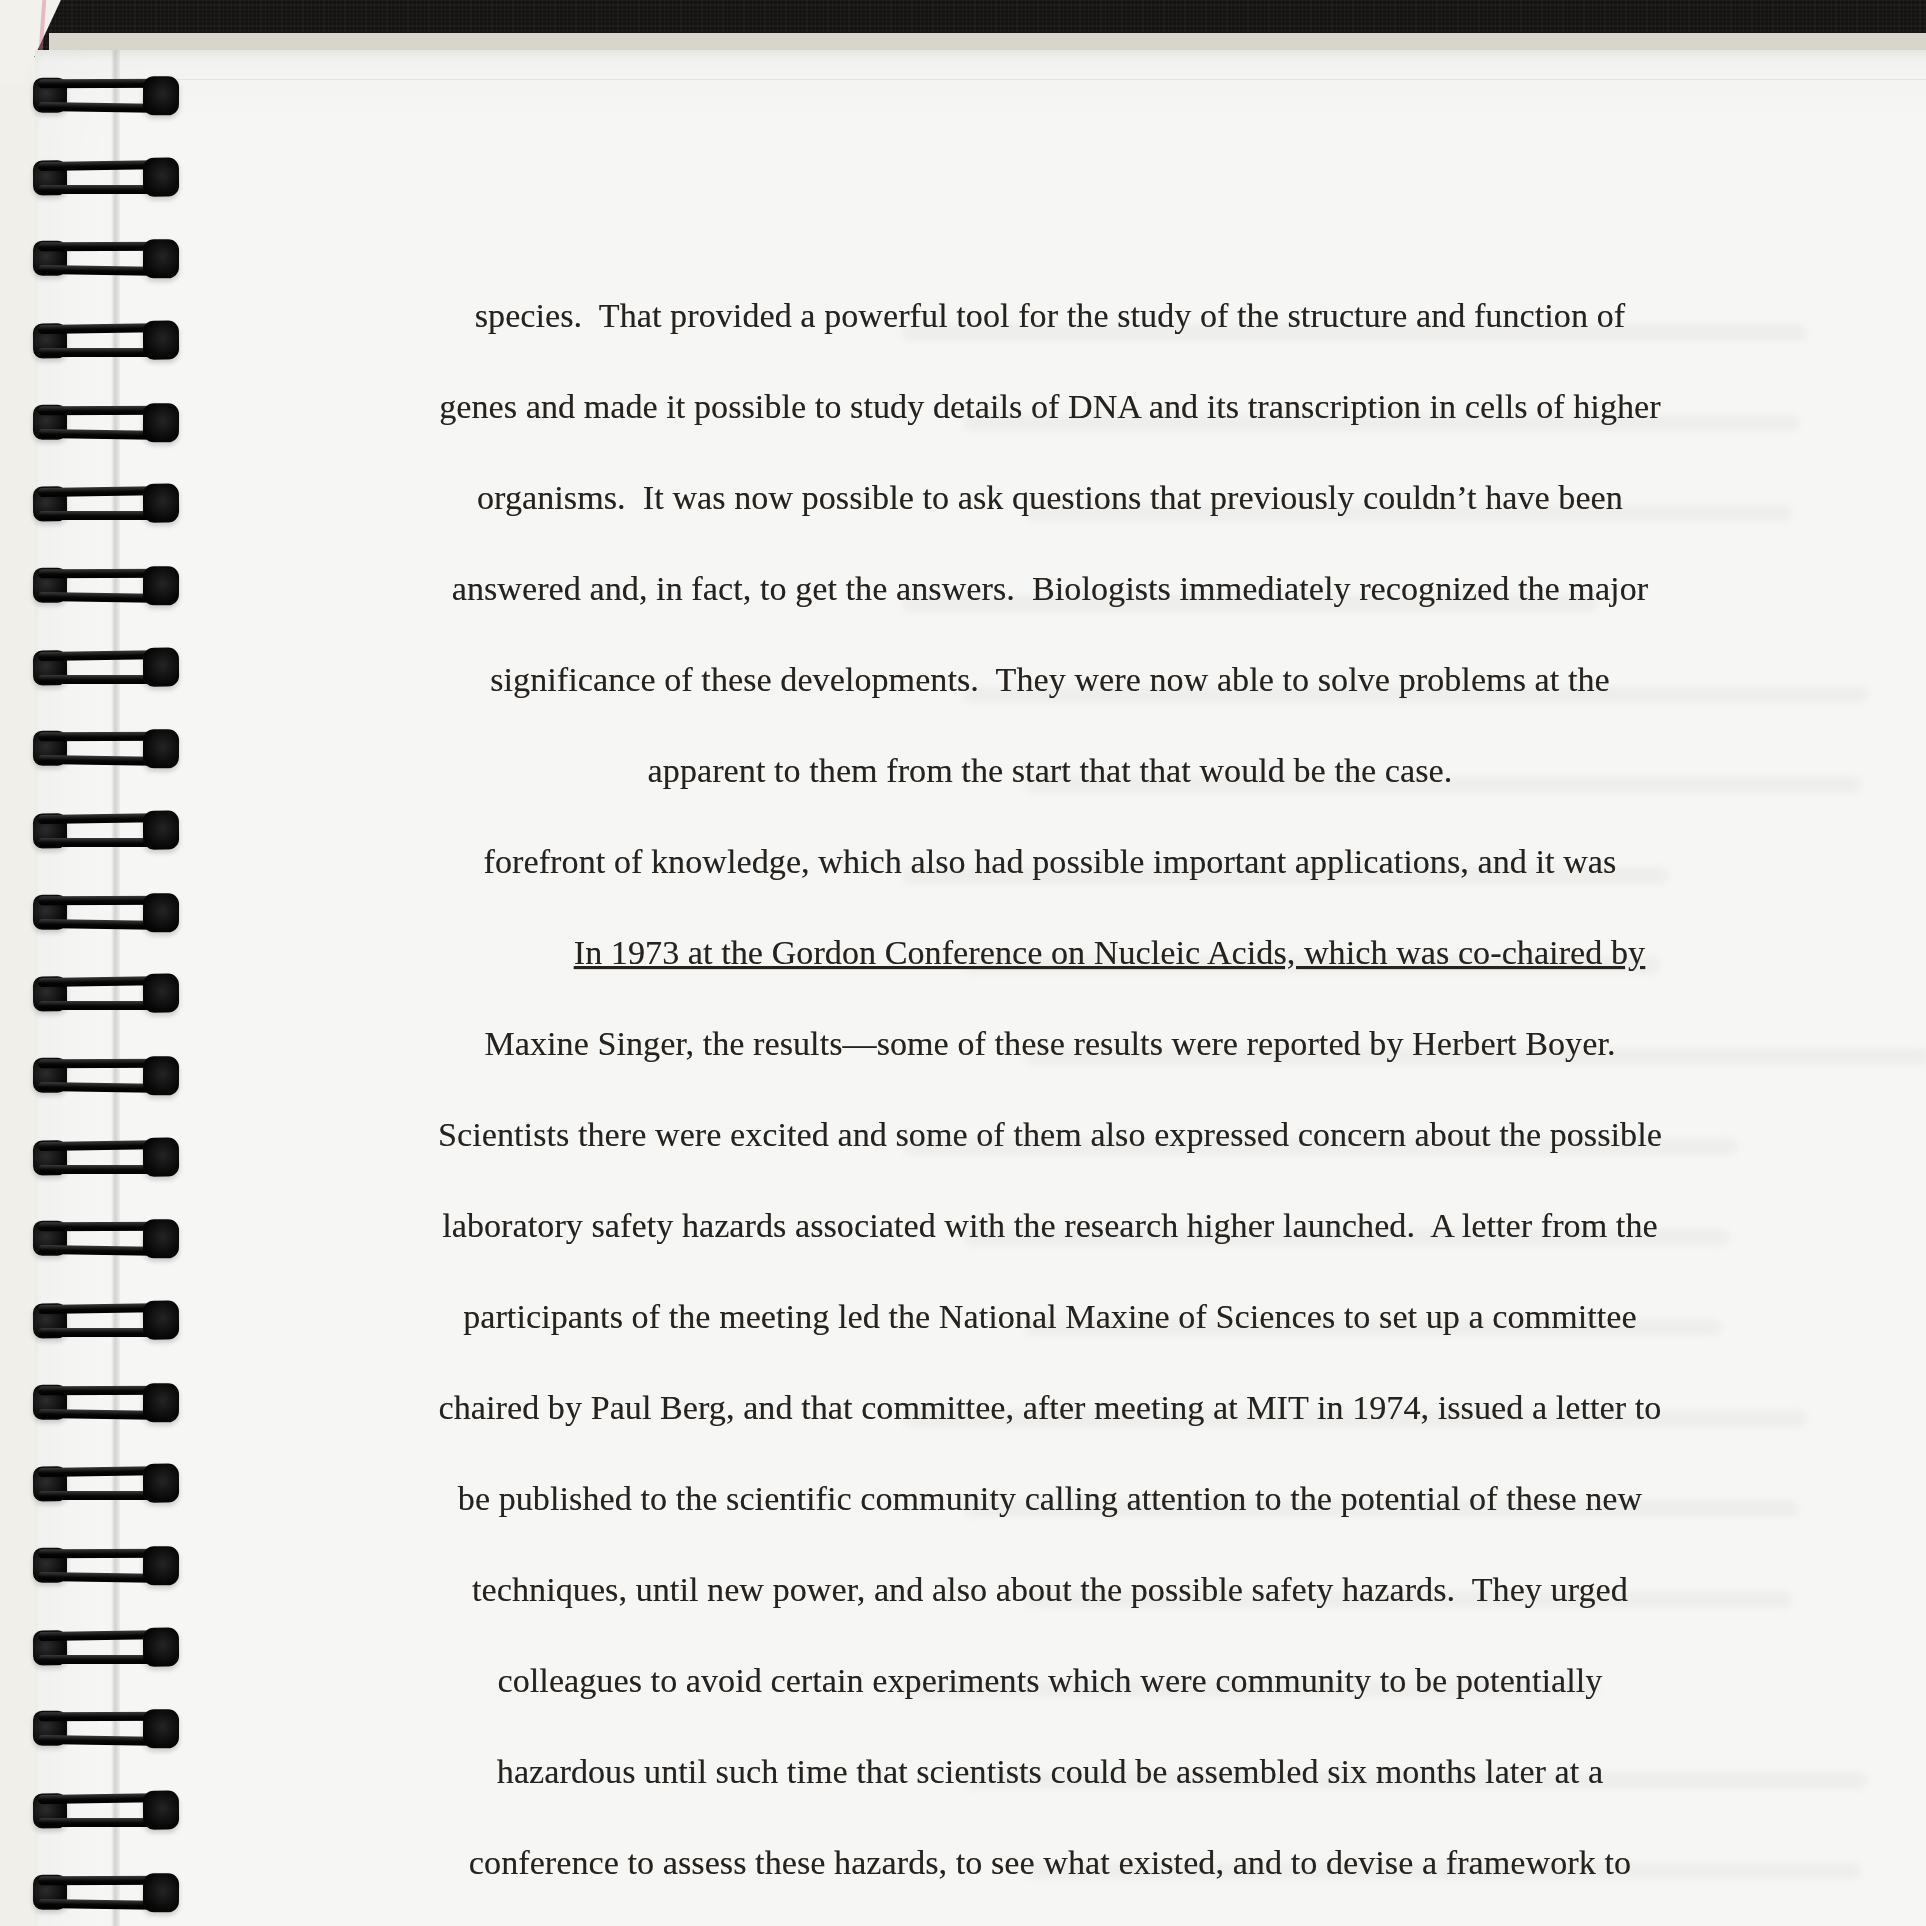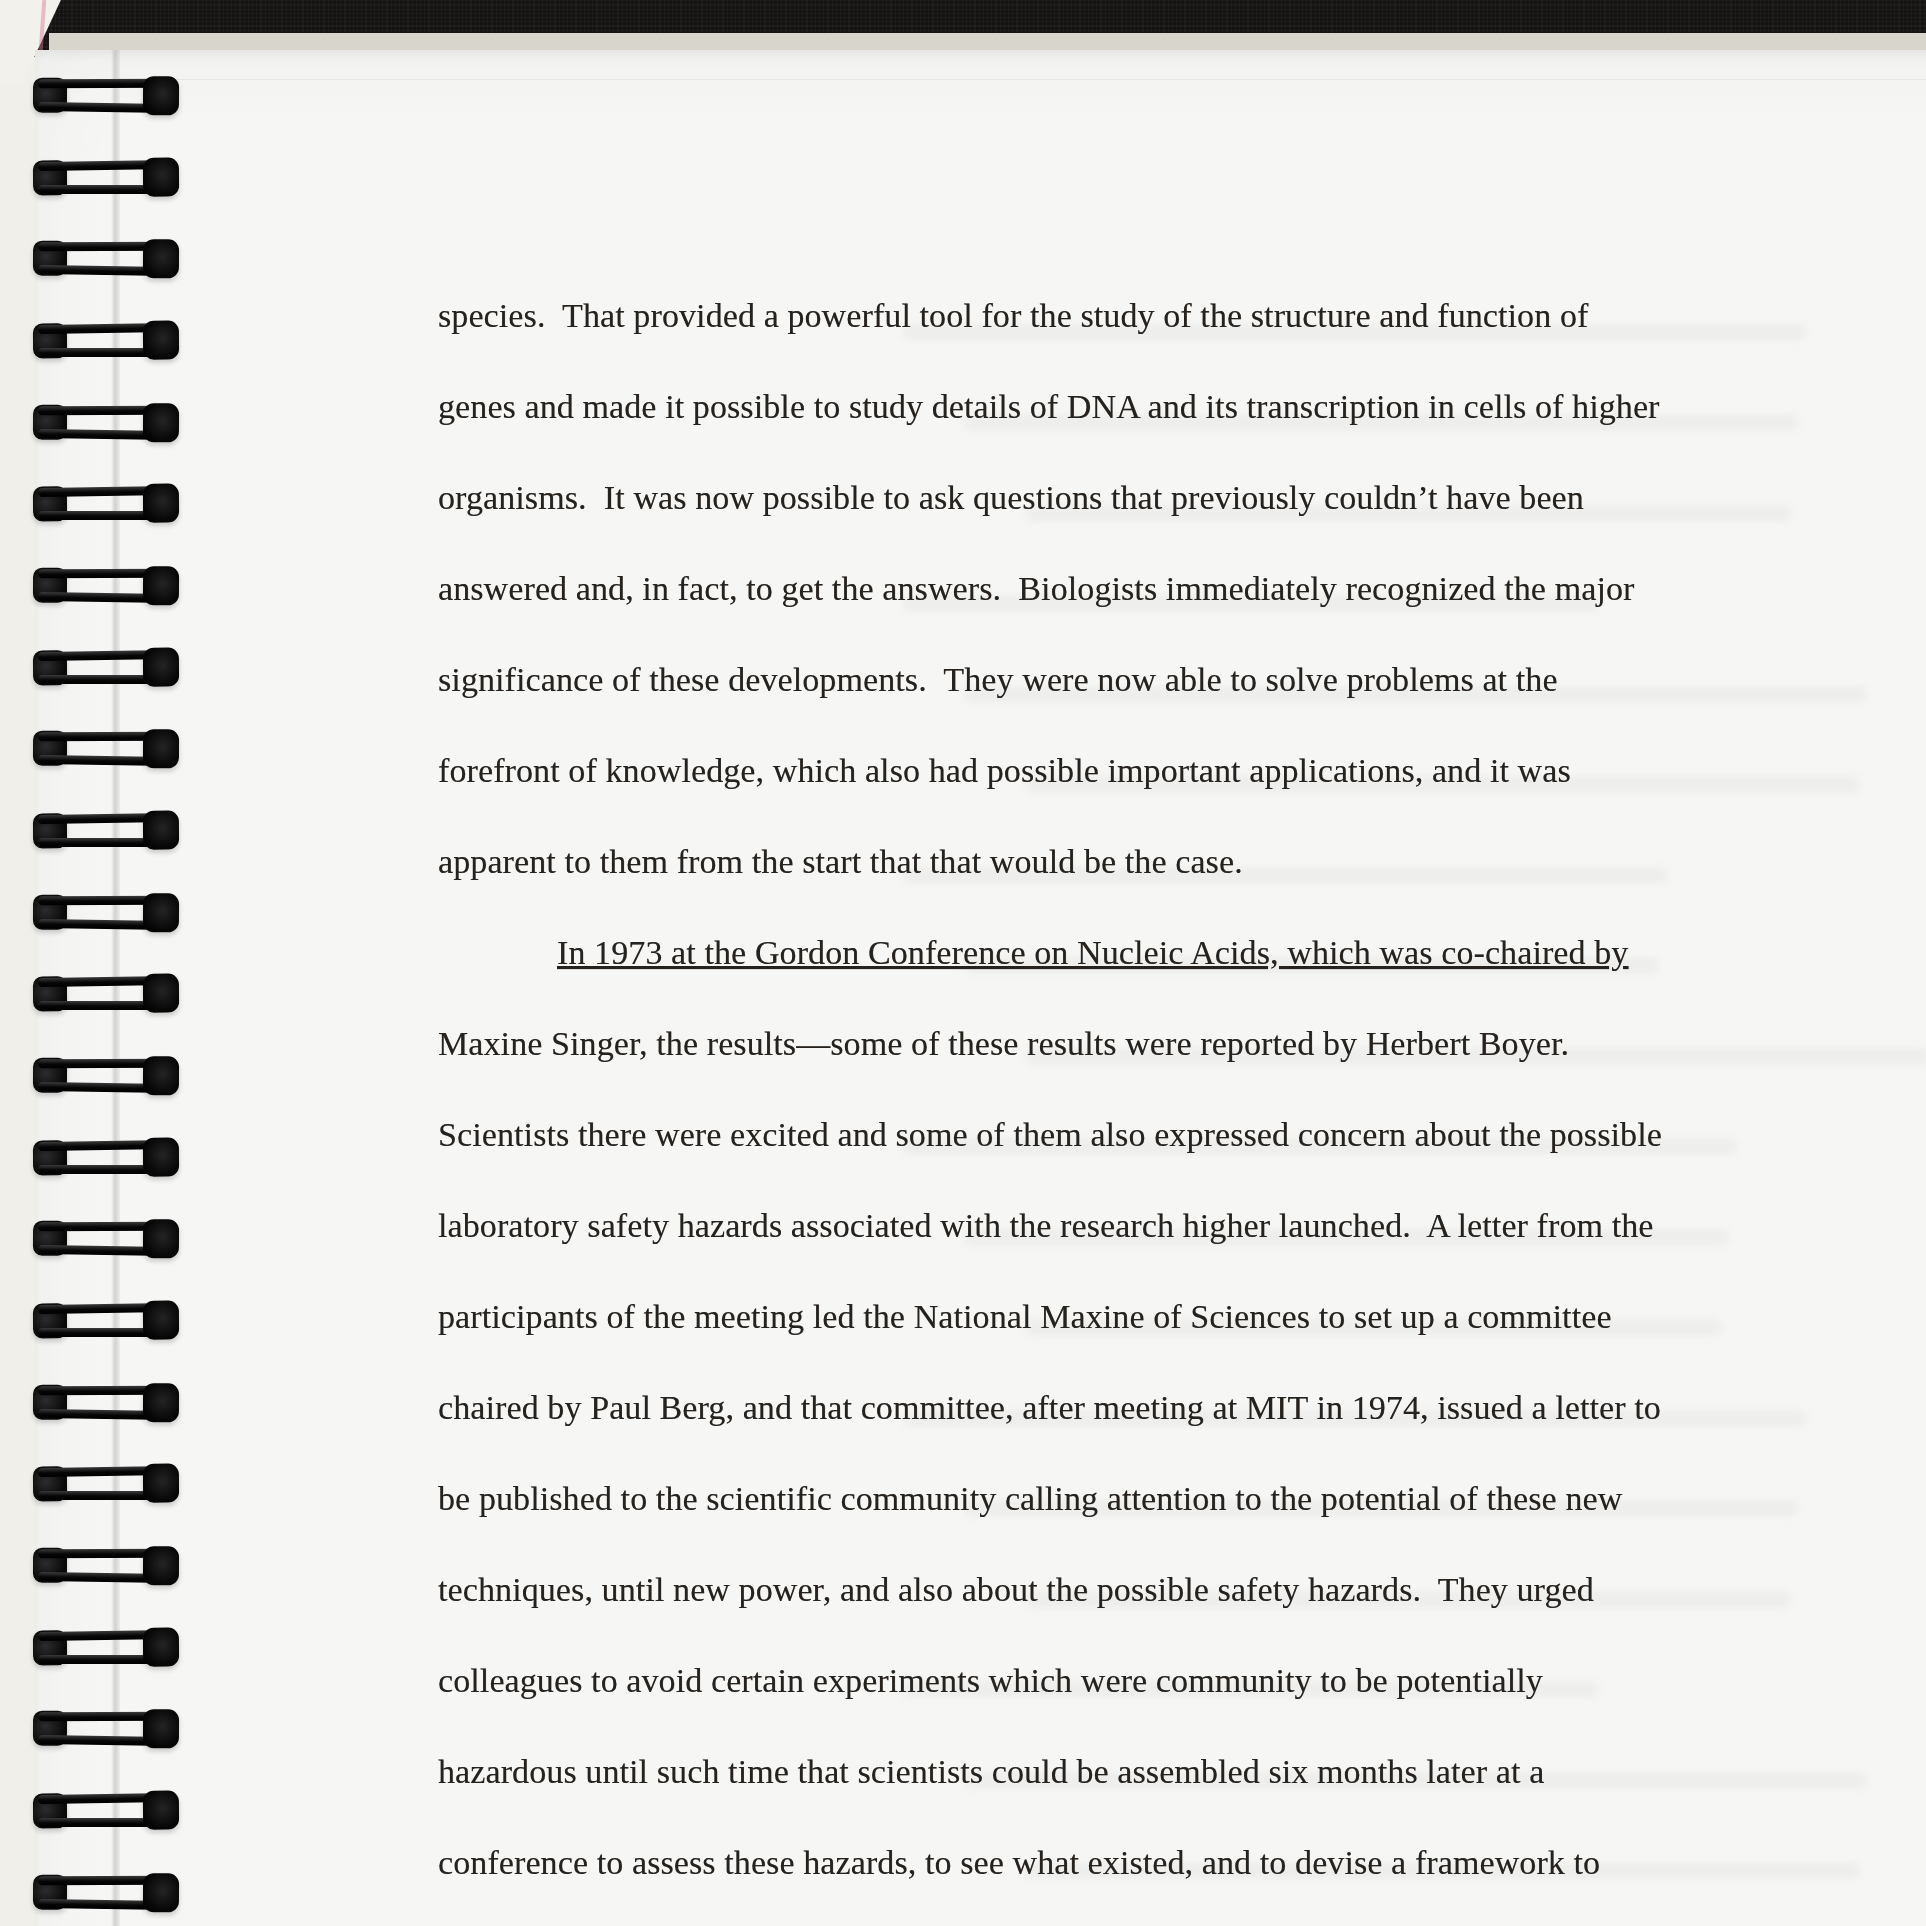--- a/index.html
+++ b/index.html
@@ -25,20 +25,21 @@
   }
   .top-sheet-line{position:absolute;left:11.6px;top:28.5px;width:2034px;height:1.5px;background:rgba(0,0,0,0.06);}
   .gutter{position:absolute;left:76px;top:0;width:8.5px;height:2601px;
     background:linear-gradient(90deg,rgba(120,120,118,0) 0%,rgba(150,150,148,0.38) 45%,rgba(120,120,118,0.08) 100%);}
   
   #text-block{position:absolute;left:403px;top:220px;}
   .line{
     height:91px;line-height:91px;font-size:34px;color:#26231f;
     white-space:pre;letter-spacing:0.1px;
     text-shadow:0.2px 0.3px 0.5px rgba(45,40,34,0.45);
+    text-align:center;
   }
   .line.indent{padding-left:119px;text-decoration:underline;}
   
   .ghost{position:absolute;height:17px;border-radius:8.5px;
     background:rgba(105,105,118,0.05);filter:blur(3.5px);}
   
   .ring{position:absolute;left:33px;width:146px;height:37px;}
   .ring .wt,.ring .wb{position:absolute;left:4.6px;right:6.2px;height:8.9px;border-radius:4.6px;
     background:linear-gradient(180deg,#3a3a3a 0%,#060606 55%,#000 100%);}
   .ring .wt{top:1.9px;transform:rotate(-0.5deg);}
@@ -83,22 +84,22 @@
         <div class="ghost" style="left: 867px; width: 697px; top: 1631px;"></div>
         <div class="ghost" style="left: 928px; width: 905px; top: 1722px;"></div>
         <div class="ghost" style="left: 990px; width: 836px; top: 1812px;"></div>
       </div>
     <div id="text-block">
         <div class="line">species.  That provided a powerful tool for the study of the structure and function of</div>
         <div class="line">genes and made it possible to study details of DNA and its transcription in cells of higher</div>
         <div class="line">organisms.  It was now possible to ask questions that previously couldn’t have been</div>
         <div class="line">answered and, in fact, to get the answers.  Biologists immediately recognized the major</div>
         <div class="line">significance of these developments.  They were now able to solve problems at the</div>
+        <div class="line">apparent to them from the start that that would be the case.</div>
         <div class="line">forefront of knowledge, which also had possible important applications, and it was</div>
-        <div class="line">apparent to them from the start that that would be the case.</div>
         <div class="line indent">In 1973 at the Gordon Conference on Nucleic Acids, which was co-chaired by</div>
         <div class="line">Maxine Singer, the results—some of these results were reported by Herbert Boyer.</div>
         <div class="line">Scientists there were excited and some of them also expressed concern about the possible</div>
         <div class="line">laboratory safety hazards associated with the research higher launched.  A letter from the</div>
         <div class="line">participants of the meeting led the National Maxine of Sciences to set up a committee</div>
         <div class="line">chaired by Paul Berg, and that committee, after meeting at MIT in 1974, issued a letter to</div>
         <div class="line">be published to the scientific community calling attention to the potential of these new</div>
         <div class="line">techniques, until new power, and also about the possible safety hazards.  They urged</div>
         <div class="line">colleagues to avoid certain experiments which were community to be potentially</div>
         <div class="line">hazardous until such time that scientists could be assembled six months later at a</div>

